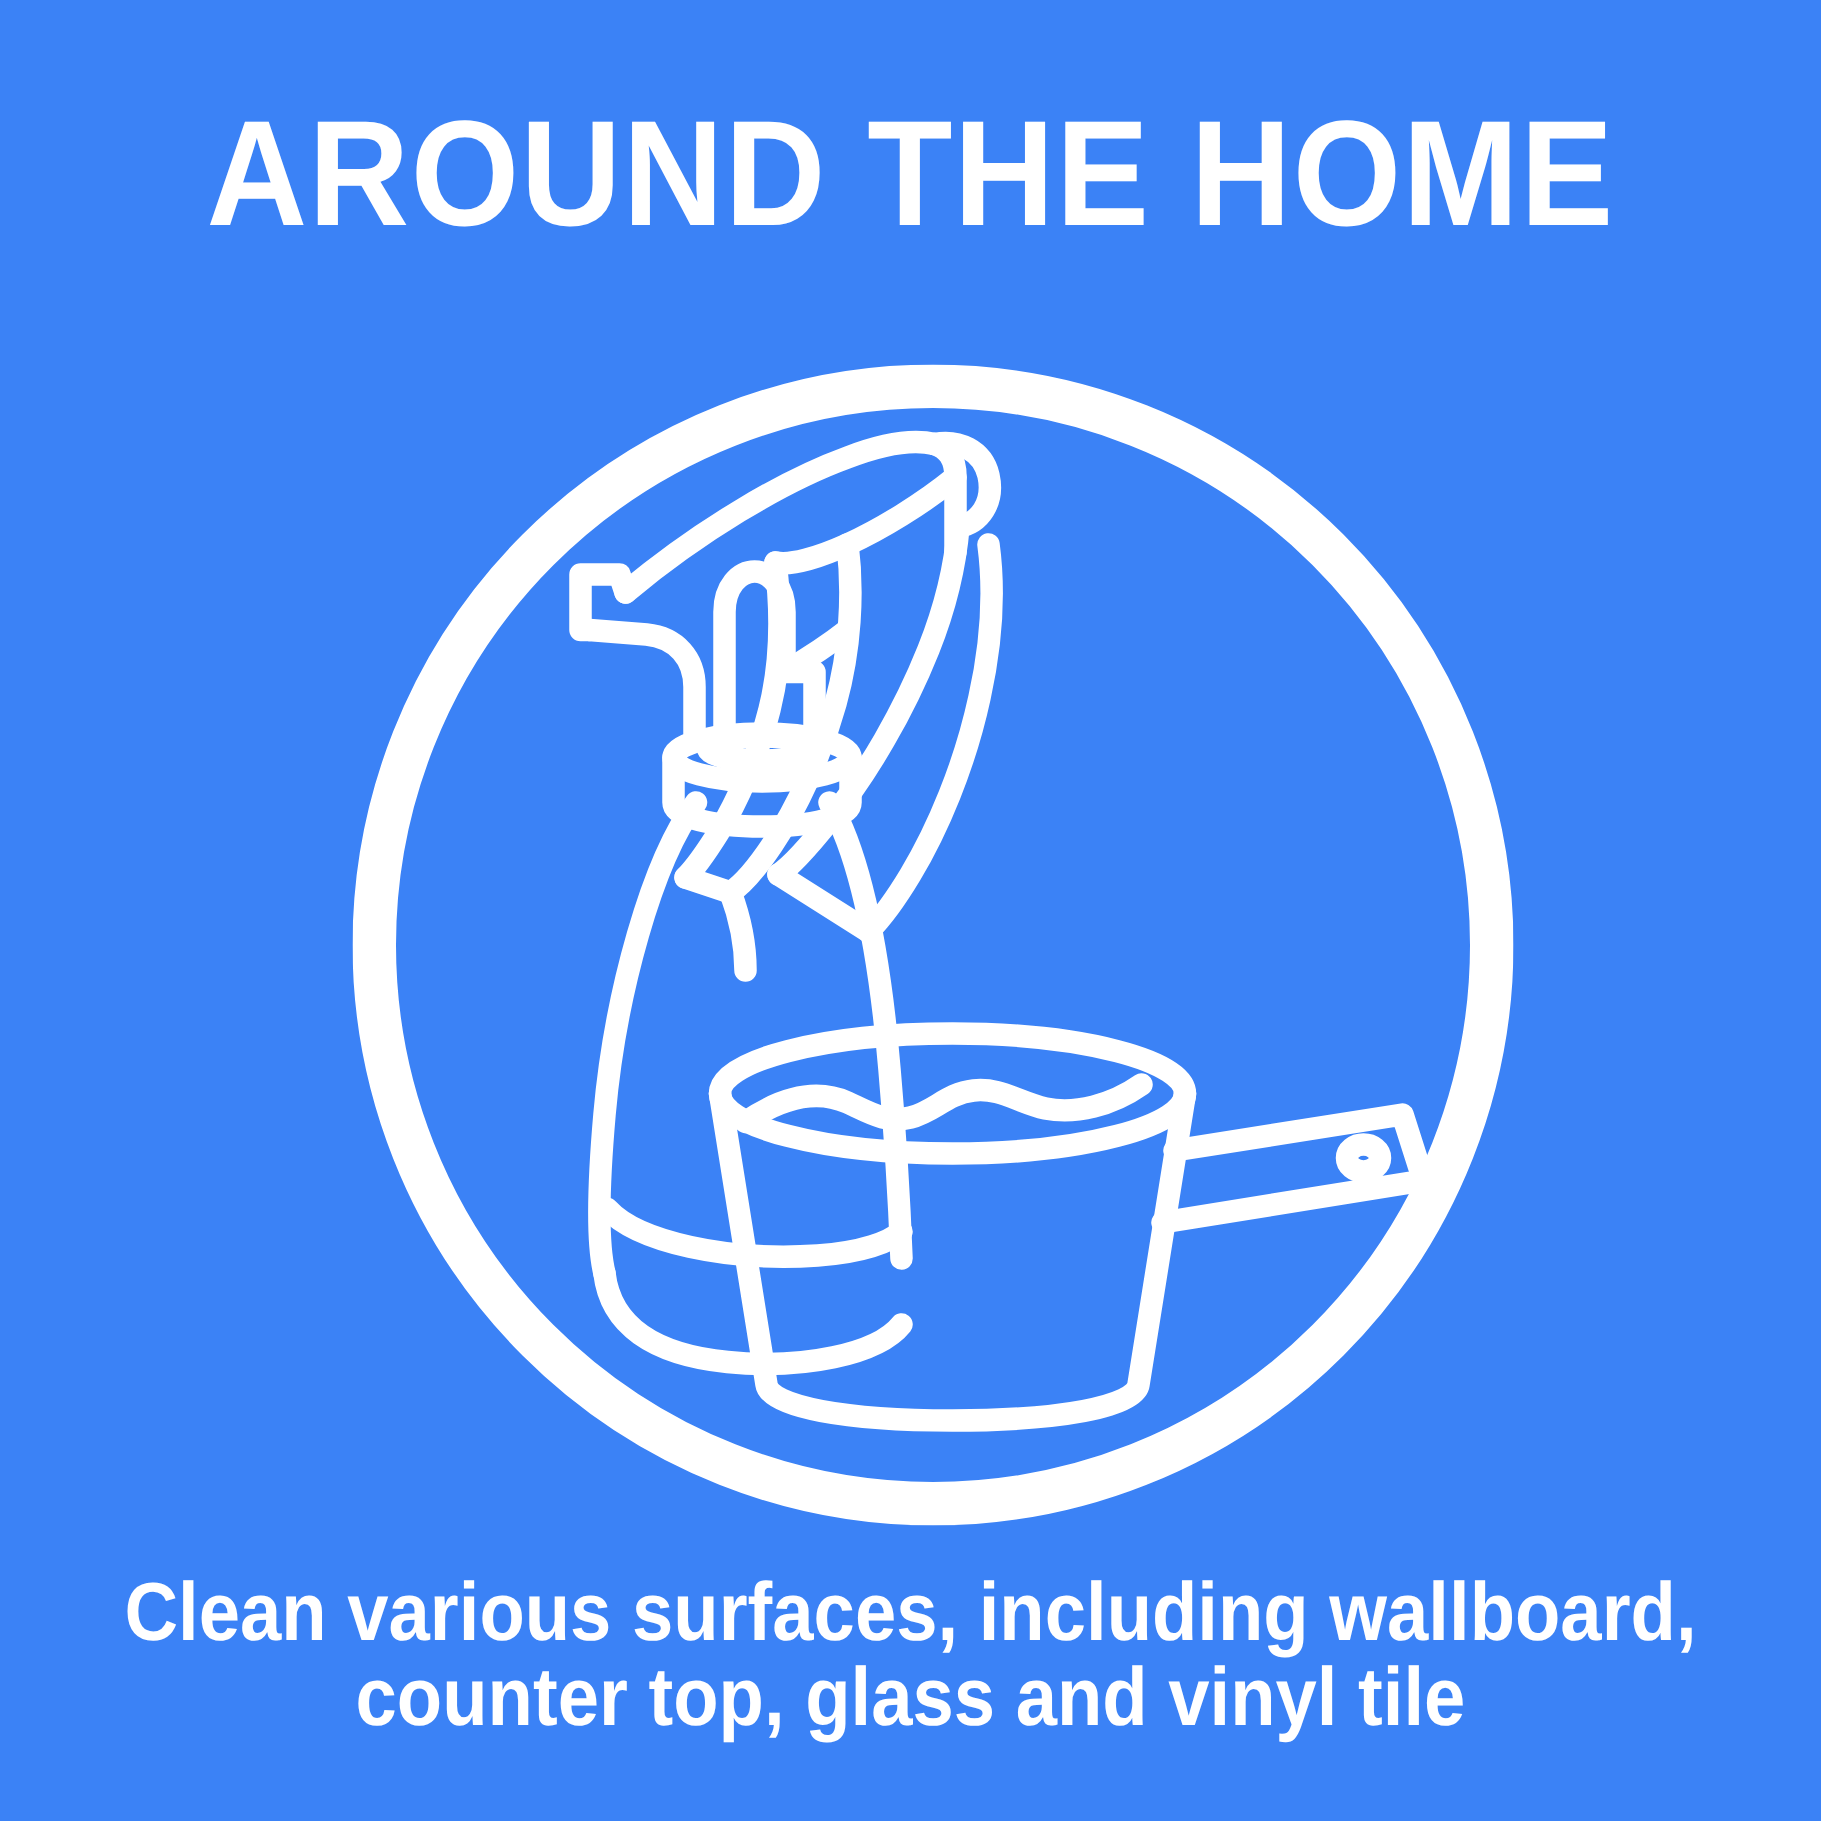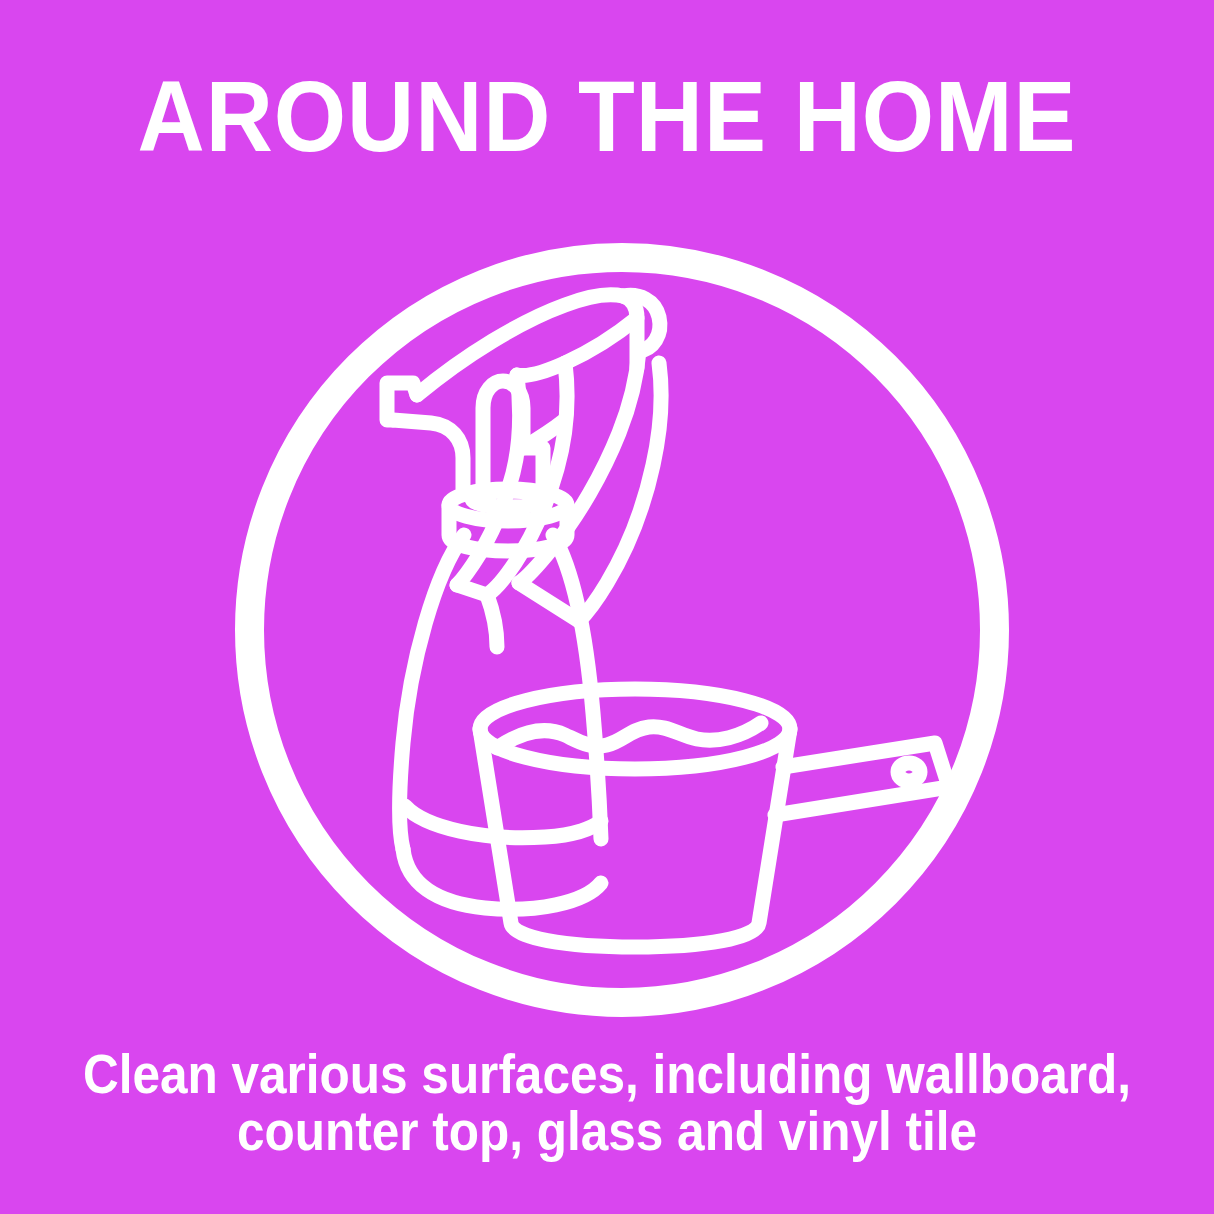--- a/index.html
+++ b/index.html
@@ -63,21 +63,21 @@
     transform-origin: 50% 50%;
   }
   .caption .line {
     display: block;
     white-space: nowrap;
   }
 </style>
 </head>
 <body style="background: rgb(0, 167, 142);">
 
-<div id="poster" style="background: #d946ef;">
+<div id="poster" style="background: #3b82f6;">
 
   <div class="headline">AROUND THE HOME</div>
 
   <div class="icon-wrap">
     <svg viewBox="0 0 774 774" xmlns="http://www.w3.org/2000/svg">
 
       <circle cx="387" cy="387" r="372.5" fill="none" stroke="#ffffff" stroke-width="29"></circle>
 
       <g fill="none" stroke="#ffffff" stroke-width="15" stroke-linecap="round" stroke-linejoin="round">
 

